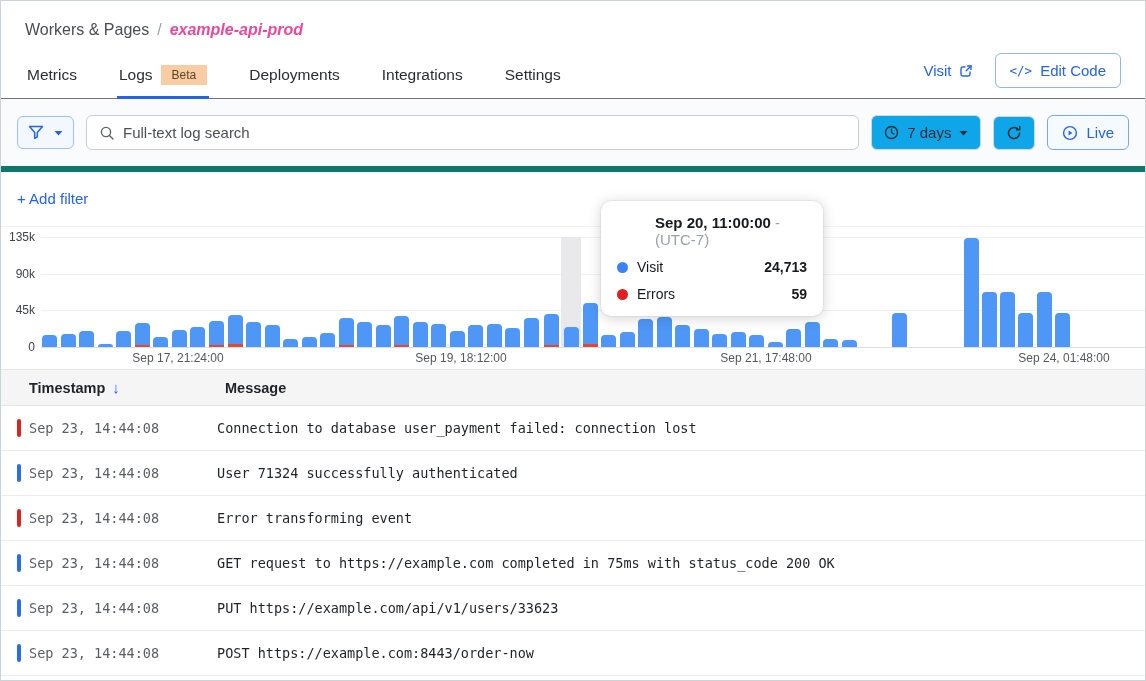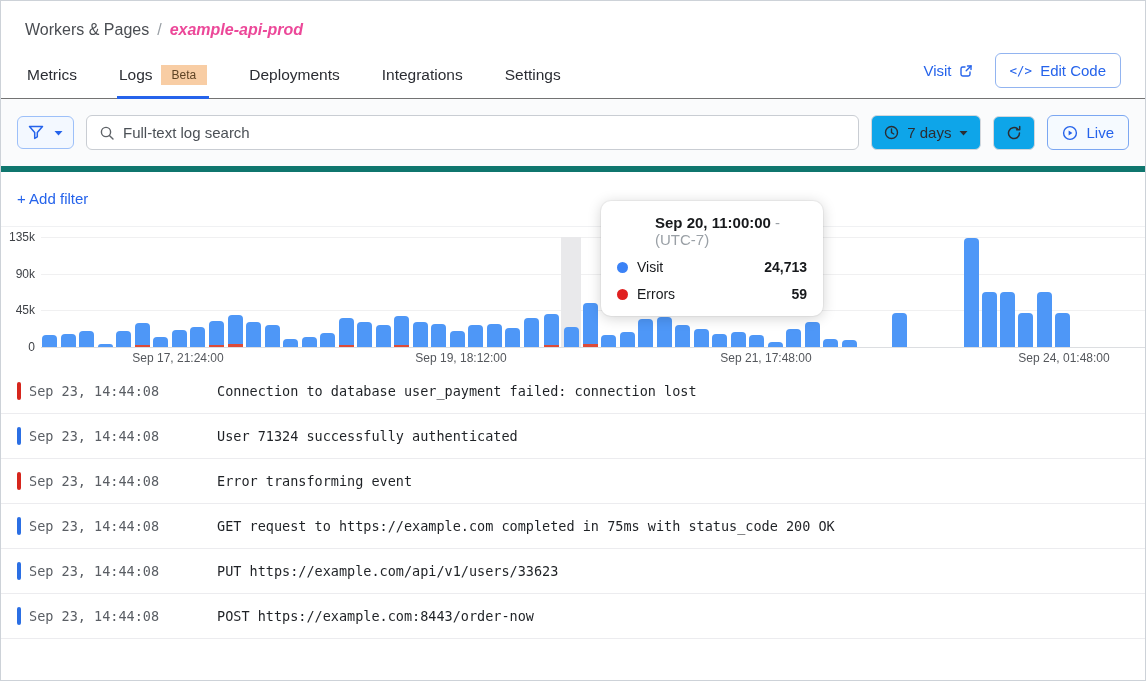--- a/index.html
+++ b/index.html
@@ -294,20 +294,27 @@
       <span class="val">24,713</span>
     </div>
     <div class="tooltip-row">
       <span class="dot" style="background: rgb(224, 32, 32);"></span>
       <span>Errors</span>
       <span class="val">59</span>
     </div>
   </div>
 
   <div>
+    <div class="thead">
+      <div class="th-ts">
+        <span>Timestamp</span>
+        <span class="sort-arrow">↓</span>
+      </div>
+      <div>Message</div>
+    </div>
     <div class="rows" id="rows">
     <div class="lrow">
       <span class="indicator error"></span>
       <span class="ts">Sep 23, 14:44:08</span>
       <span class="msg">Connection to database user_payment failed: connection lost</span>
     </div>
 
     <div class="lrow">
       <span class="indicator info"></span>
       <span class="ts">Sep 23, 14:44:08</span>

